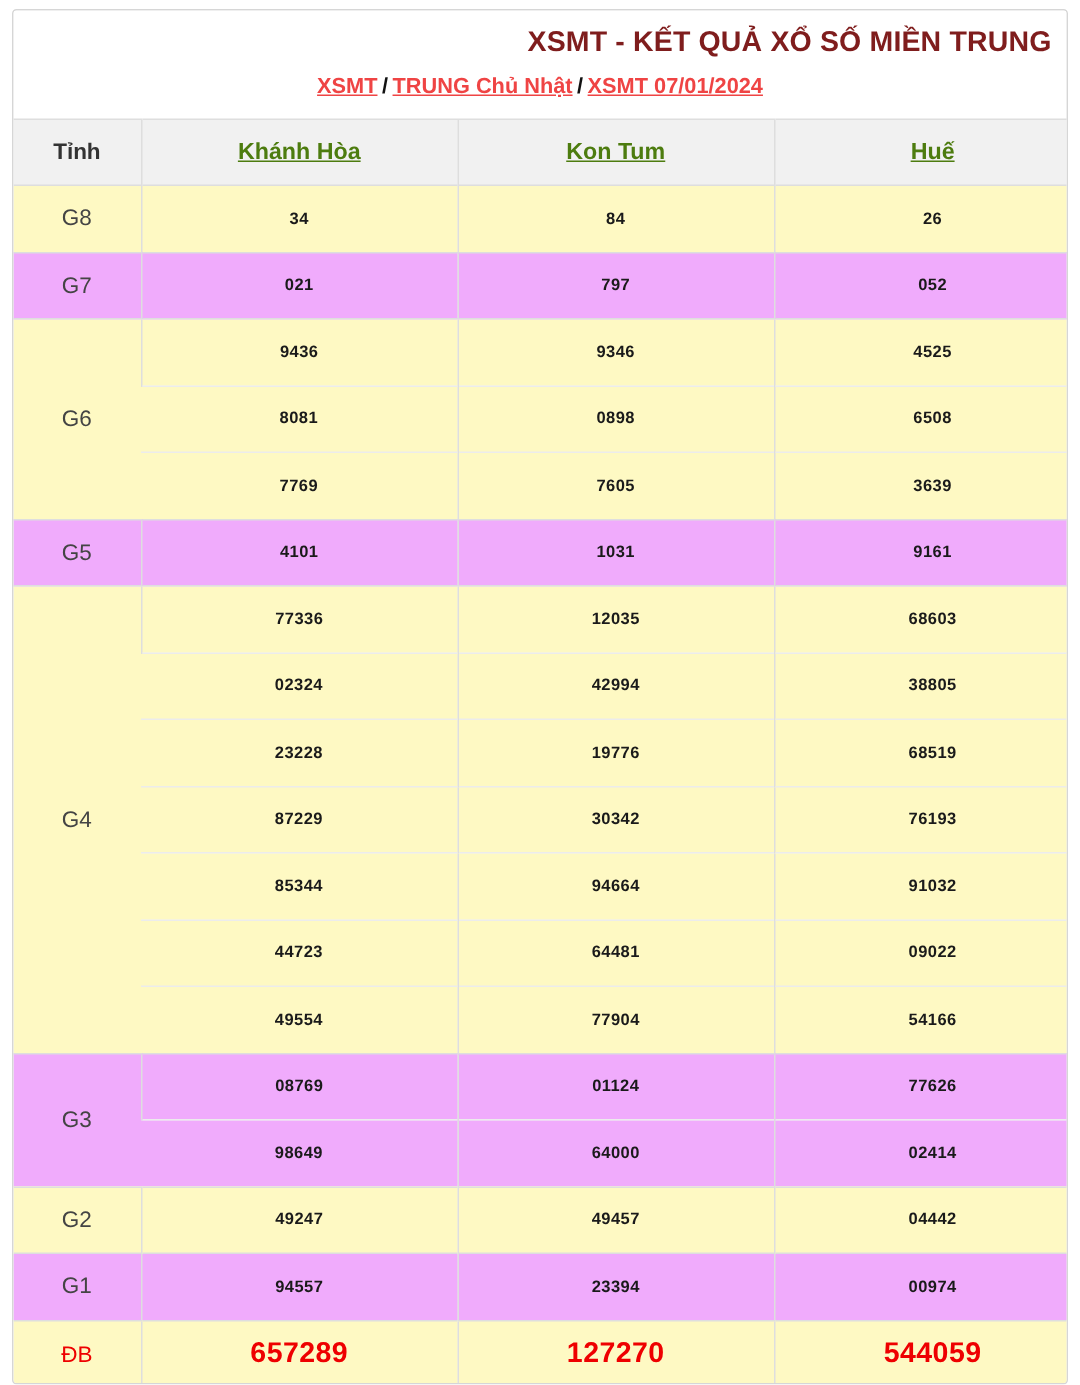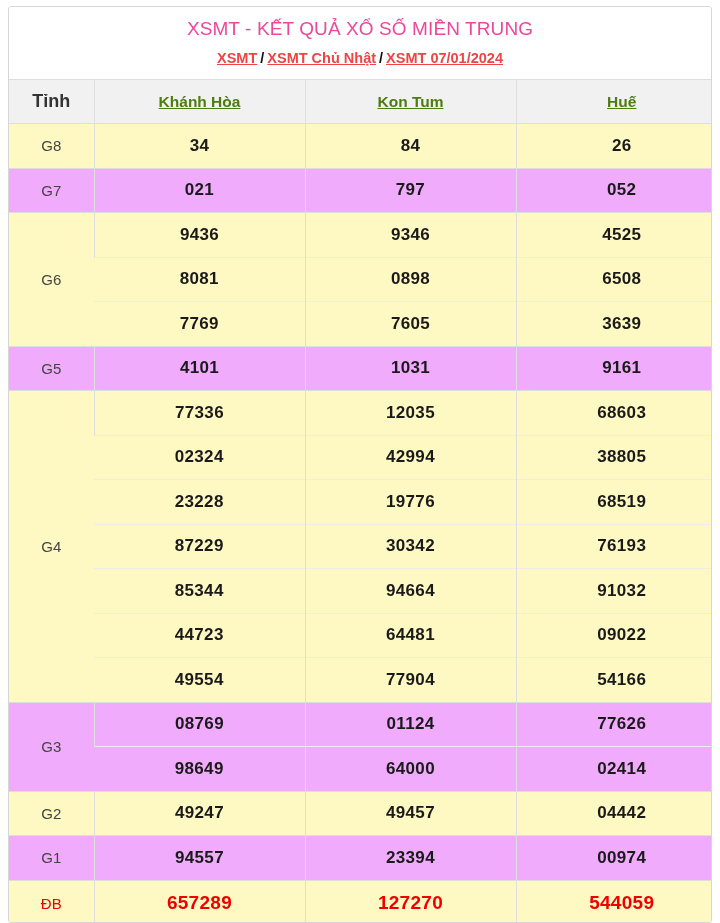--- a/index.html
+++ b/index.html
@@ -28,26 +28,27 @@
   }
 
   
   .header {
     padding: 9px 10px 10px 10px;
     text-align: center;
     background: #ffffff;
   }
 
   .title {
-    color: #ec4899;
+    color: #7f1d1d;
     font-size: 19px;
-    font-weight: 400;
+    font-weight: 700;
     letter-spacing: 0.1px;
     line-height: 26px;
     white-space: nowrap;
+    text-align: right;
   }
 
   .breadcrumb {
     margin-top: 5px;
     font-size: 14.5px;
     font-weight: bold;
     line-height: 22px;
     color: #111111;
     white-space: nowrap;
   }
@@ -86,21 +87,21 @@
   table.results th:first-child,
   table.results td:first-child {
     border-left: none;
   }
 
   
   thead tr { background: #f1f1f1; }
 
   th.hd-label {
     height: 44px;
-    font-size: 18px;
+    font-size: 15px;
     font-weight: bold;
     color: #333333;
   }
 
   th.hd-prov {
     height: 44px;
     font-size: 15.5px;
     font-weight: bold;
   }
 
@@ -113,21 +114,21 @@
   
   td.glabel {
     font-size: 15px;
     color: #444444;
     font-weight: 400;
   }
 
   
   td.num {
     height: 44.5px;
-    font-size: 17px;
+    font-size: 11px;
     font-weight: bold;
     color: #1a1a1a;
     letter-spacing: 0.3px;
   }
 
   
   tr.sub td.num {
     border-top: 1px solid #ececec;
   }
 
@@ -159,21 +160,21 @@
   }
 </style>
 </head>
 <body>
 
 <div class="page">
   <div class="card">
 
     <div class="header">
       <div class="title">XSMT - KẾT QUẢ XỔ SỐ MIỀN TRUNG</div>
-      <div class="breadcrumb"><a>XSMT</a><span class="bc-sep">/</span><a>XSMT Chủ Nhật</a><span class="bc-sep">/</span><a>XSMT 07/01/2024</a></div>
+      <div class="breadcrumb"><a>XSMT</a><span class="bc-sep">/</span><a>TRUNG Chủ Nhật</a><span class="bc-sep">/</span><a>XSMT 07/01/2024</a></div>
     </div>
 
     <table class="results">
       <colgroup>
         <col class="c-label">
         <col class="c-prov">
         <col class="c-prov">
         <col class="c-prov">
       </colgroup>
       <thead>

